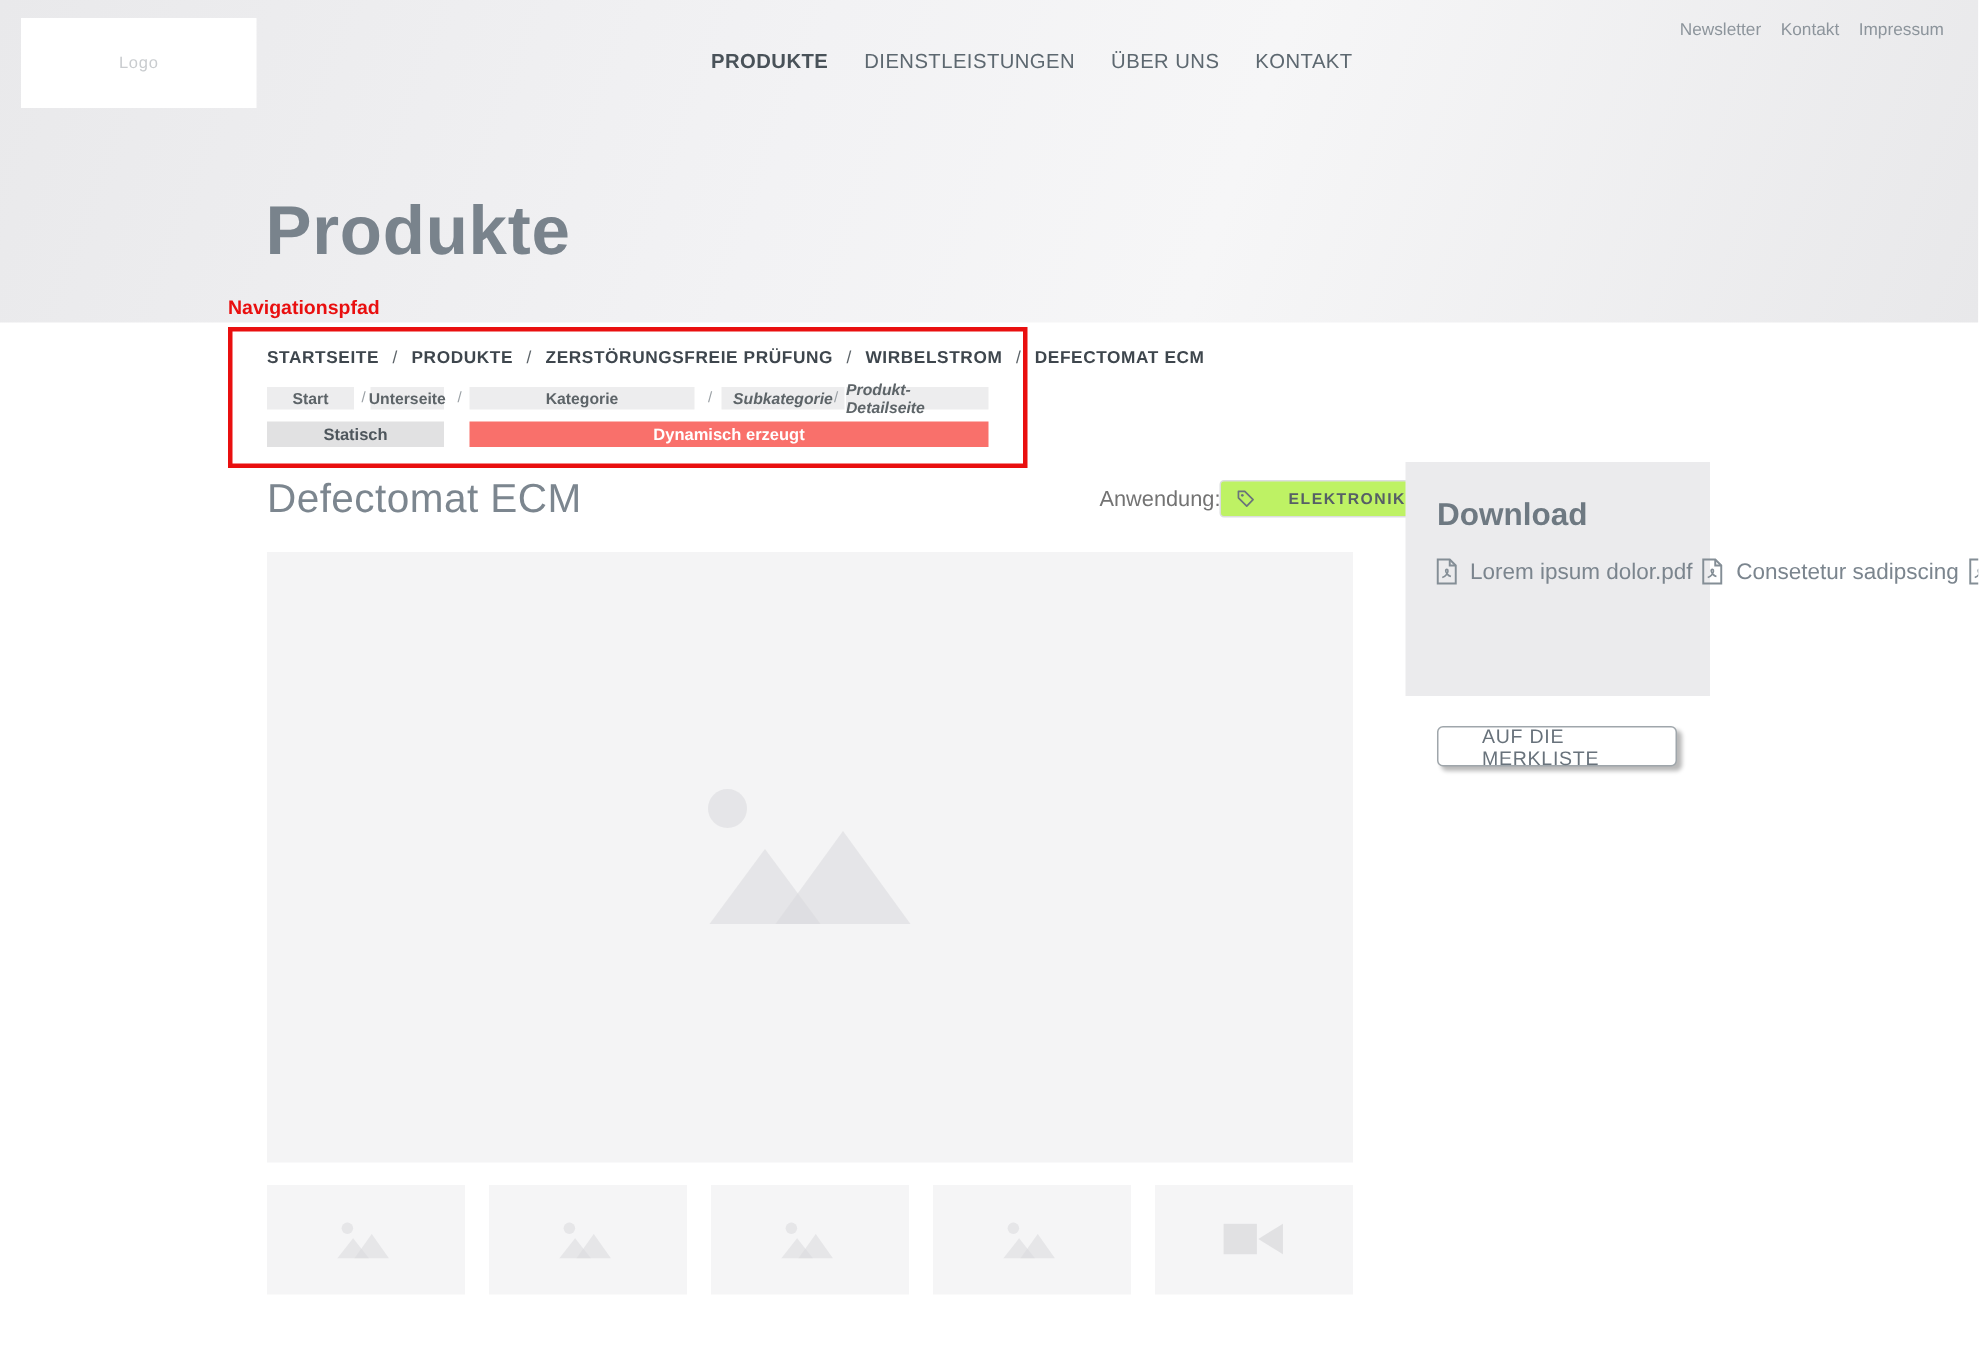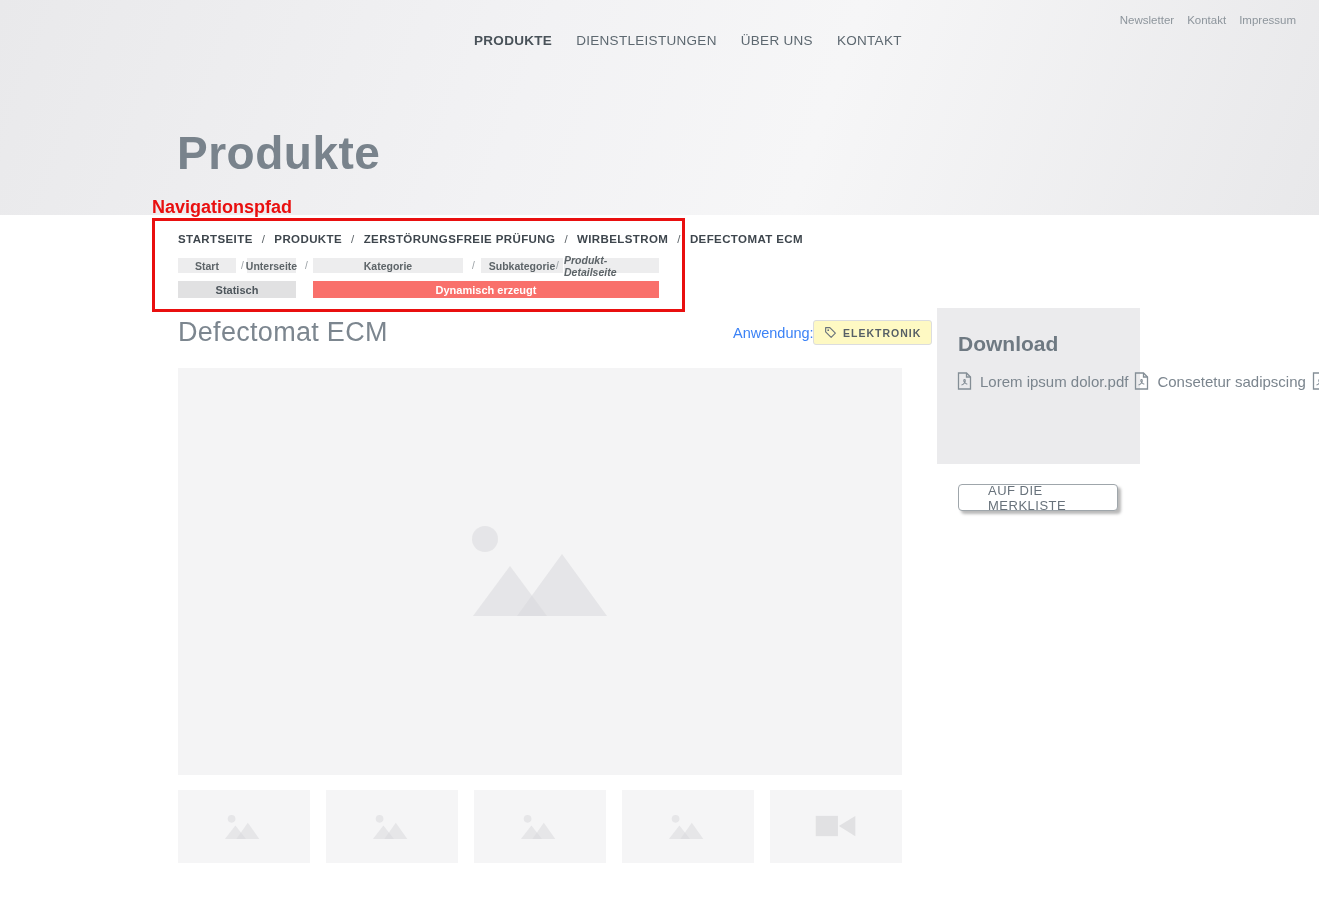--- a/index.html
+++ b/index.html
@@ -29,21 +29,21 @@
     font-size:11.5px; color:#8d959c;padding-left:44px;
   }
   .utility span { cursor:pointer; }
   .page-title {
     position:absolute; left:177px; top:126px;
     font-size:46px; font-weight:700; color:#79838c; letter-spacing:.5px;
   }
   
   .annotation-label {
     position:absolute; left:152px; top:197px;
-    font-size:18px; font-weight:700; color:#e90f0f;
+    font-size:13px; font-weight:700; color:#e90f0f;
   }
   .annotation-box {
     position:absolute; left:152px; top:218px; width:533px; height:94px;
     border:3px solid #e90f0f; background:#ffffff;
   }
   .crumbs {
     position:absolute; left:23px; top:12px; display:flex; align-items:center; gap:9px;
     font-size:11.5px; font-weight:700; color:#3e464d; letter-spacing:.4px; white-space:nowrap;
   }
   .crumb-link { cursor:pointer; }
@@ -60,26 +60,26 @@
     font-size:11px; font-weight:700;
   }
   .legend-static { left:23px; width:118px; background:#e1e1e2; color:#4e565c; }
   .legend-dynamic { left:158px; width:346px; background:#f9706b; color:#ffffff; }
   
   .product-title {
     position:absolute; left:178px; top:317px;
     font-size:27px; color:#7c868f; font-weight:400; letter-spacing:.3px;
   }
   .application-label {
-    position:absolute; top:325px; left:733px; font-size:14.5px; color:#3b82f6;
+    position:absolute; top:325px; left:733px; font-size:14.5px; color:#737373;
   }
   .tag-button {
     position:absolute; left:813px; top:320px; height:25px;
-    border:1px solid #dcdddf; border-radius:3px; background:#fef9c3;
-    display:flex; align-items:center; gap:6px; padding:0 10px;
+    border:1px solid #dcdddf; border-radius:3px; background:#bef264;
+    display:flex; align-items:center; gap:22px; padding:0 10px;
     font-size:10.5px; font-weight:700; letter-spacing:1px; color:#565f66; cursor:pointer;
   }
   .main-image {
     position:absolute; left:178px; top:368px; width:724px; height:407px;
     background:#f4f4f5; display:flex; align-items:center; justify-content:center;
   }
   .thumbs { position:absolute; left:178px; top:790px; display:flex; gap:16px; }
   .thumb {
     width:132px; height:73px; background:#f5f5f6;
     display:flex; align-items:center; justify-content:center; cursor:pointer;
@@ -107,20 +107,23 @@
     font-size:13px; letter-spacing:.5px; color:#68727b; cursor:pointer;padding-left:29px;
   }
   svg { display:block; }
 </style>
 </head>
 <body>
 
 <div class="page">
 
   <div class="header-band">
+    <div class="logo-box">
+      <span>Logo</span>
+    </div>
     <div class="main-nav">
       <span class="nav-item active">PRODUKTE</span>
       <span class="nav-item">DIENSTLEISTUNGEN</span>
       <span class="nav-item">ÜBER UNS</span>
       <span class="nav-item">KONTAKT</span>
     </div>
     <div class="utility">
       <span>Newsletter</span>
       <span>Kontakt</span>
       <span>Impressum</span>
@@ -142,21 +145,21 @@
       <span class="crumb-sep">/</span>
       <span class="crumb-current">DEFECTOMAT ECM</span>
     </div>
 
     <div class="level-chip" style="left:23px;  width:58px;">Start</div>
     <span class="level-sep" style="left:86px;">/</span>
     <div class="level-chip" style="left:92px;  width:49px;">Unterseite</div>
     <span class="level-sep" style="left:150px;">/</span>
     <div class="level-chip" style="left:158px; width:150px;">Kategorie</div>
     <span class="level-sep" style="left:317px;">/</span>
-    <div class="level-chip" style="left:326px; width:82px;">Subkategorie</div>
+    <div class="level-chip" style="left:326px; width:82px;font-style:italic;">Subkategorie</div>
     <span class="level-sep" style="left:401px;">/</span>
     <div class="level-chip" style="left:409px; width:95px;font-style:italic;">Produkt-Detailseite</div>
 
     <div class="legend-chip legend-static">Statisch</div>
     <div class="legend-chip legend-dynamic">Dynamisch erzeugt</div>
   </div>
 
   <div class="product-title">Defectomat ECM</div>
 
   <div class="application-label">Anwendung:</div>

